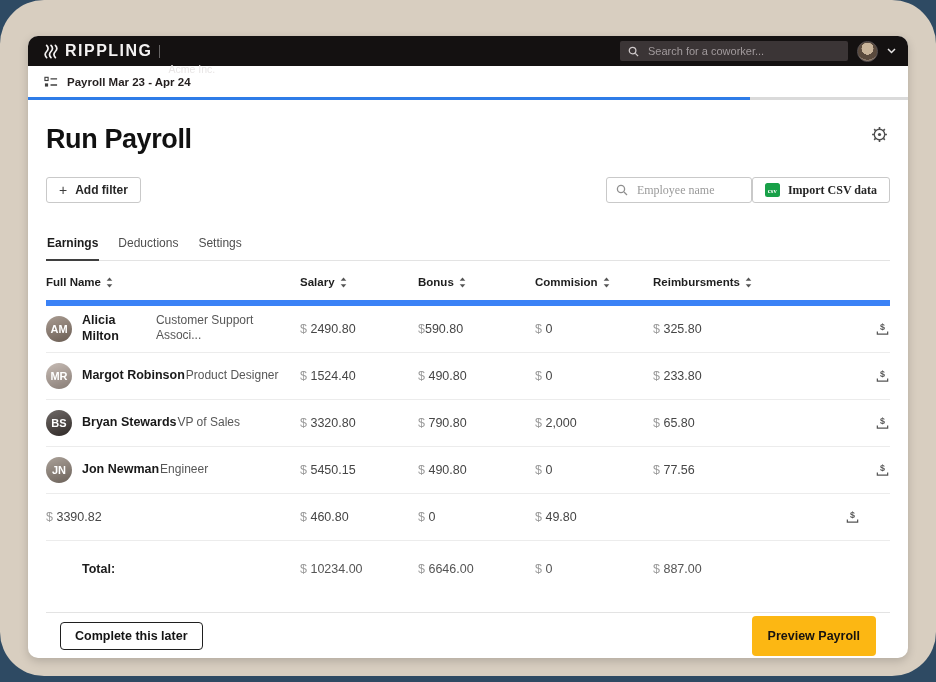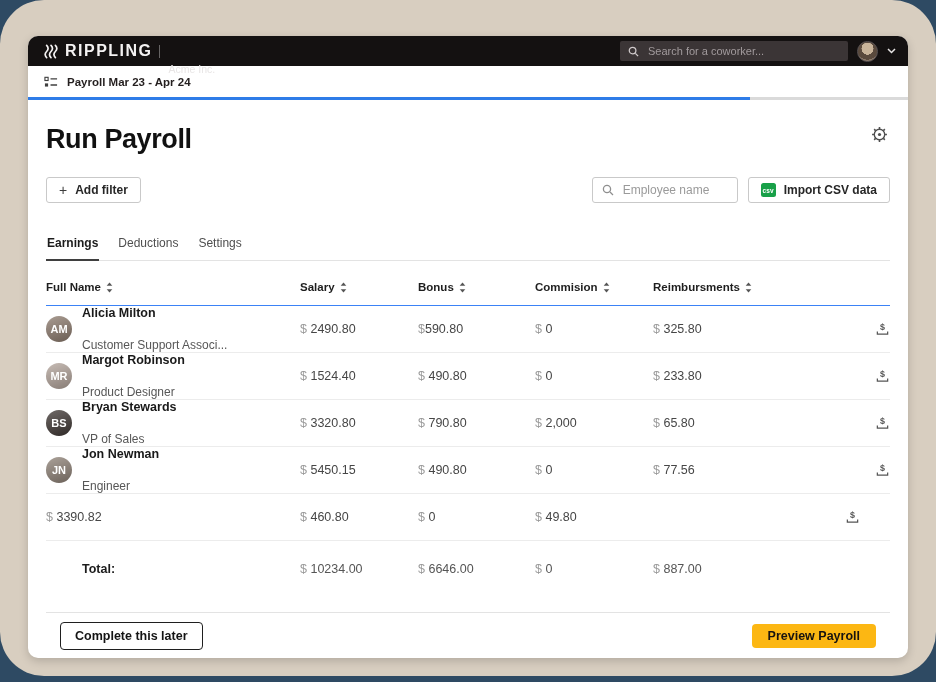--- a/index.html
+++ b/index.html
@@ -48,21 +48,21 @@
   .page-head{display:flex;align-items:flex-start;justify-content:space-between;margin-top:24px;}
   .page-title{font-size:27px;font-weight:800;color:#111;letter-spacing:-.4px;margin:0;}
   .gear-btn{background:none;border:none;padding:2px;cursor:pointer;display:flex;}
   .toolbar{display:flex;align-items:center;margin-top:22px;}
   .btn{
     display:inline-flex;align-items:center;gap:8px;background:#fff;border:1px solid #c9c9c9;
     border-radius:3px;height:26px;padding:0 12px;font-size:12px;font-weight:600;color:#262626;
     font-family:inherit;cursor:pointer;
   }
   .plus{font-size:14px;font-weight:400;color:#3c3c3c;line-height:1;}
-  .toolbar-right{margin-left:auto;display:flex;align-items:flex-end;gap:10px;}
+  .toolbar-right{margin-left:auto;display:flex;align-items:flex-end;font-family:Liberation Serif, serif;}
   .employee-search{
     display:flex;align-items:center;gap:7px;border:1px solid #c9c9c9;border-radius:3px;
     height:26px;width:146px;padding:0 9px;background:#fff;box-sizing:border-box;
   }
   .employee-search input{border:none;outline:none;font-size:12px;color:#333;width:100%;font-family:inherit;}
   .employee-search input::placeholder{color:#9a9a9a;}
   .csv-badge{
     width:15px;height:14px;background:#18A048;border-radius:2.5px;color:#fff;
     font-size:6.5px;font-weight:bold;display:inline-flex;align-items:center;justify-content:center;
     letter-spacing:.2px;
@@ -71,52 +71,52 @@
   .tabs{display:flex;gap:18px;margin-top:33px;border-bottom:1px solid #e3e3e3;}
   .tab{
     background:none;border:none;padding:0 1px 9px 1px;font-size:12px;color:#4e4e4e;cursor:pointer;
     font-family:inherit;border-bottom:2px solid transparent;margin-bottom:-1px;
   }
   .tab.active{color:#1c1c1c;font-weight:bold;border-bottom-color:#3f3f3f;}
   
   .thead,.trow{
     display:grid;grid-template-columns:254px 118px 117px 118px 1fr 30px;align-items:center;
   }
-  .thead{height:45px;border-bottom:1px solid #3b82f6;align-items:end;padding-bottom:12px;box-sizing:border-box;}
+  .thead{height:45px;border-bottom:6px solid #3b82f6;align-items:end;padding-bottom:12px;box-sizing:border-box;}
   .th{display:inline-flex;align-items:center;gap:5px;background:none;border:none;padding:0;
       font-size:11.5px;font-weight:bold;color:#1e1e1e;cursor:pointer;font-family:inherit;justify-self:start;}
   .trow{height:46px;border-bottom:1px solid #ececec;}
   .cell{font-size:12.5px;}
   .namecell{display:flex;align-items:center;gap:10px;}
   .avatar{
     width:26px;height:26px;border-radius:50%;flex:0 0 auto;color:#fff;font-size:11px;font-weight:bold;
     display:inline-flex;align-items:center;justify-content:center;
     background-image:linear-gradient(160deg,rgba(255,255,255,.25),rgba(0,0,0,.25));
   }
-  .nt{display:flex;flex-direction:column;gap:16px;line-height:1.25;}
+  .nt{display:flex;flex-direction:row;gap:1px;line-height:1.25;}
   .fullname{font-size:12.5px;font-weight:bold;color:#191919;}
   .role{font-size:12px;color:#575757;}
   .money{color:#464646;}
   .money .cur{color:#9a9a9a;}
   .iconcell{display:flex;justify-content:flex-end;}
   .dl{display:inline-flex;cursor:pointer;}
   .trow.total{height:52px;border-bottom:none;margin-top:2px;}
   .total-label{font-size:12.5px;font-weight:bold;color:#1c1c1c;margin-left:36px;}
   .trow.total .money{color:#555;}
   
   .footer{
     flex:0 0 auto;border-top:1px solid #e3e3e3;height:46px;display:flex;align-items:center;
     justify-content:space-between;padding:12px 14px;box-sizing:border-box;margin-top:auto;
   }
   .btn-secondary{
     background:#fff;border:1.5px solid #1f1f1f;border-radius:4px;height:28px;padding:0 14px;
     font-size:12.5px;font-weight:bold;color:#141414;font-family:inherit;cursor:pointer;
   }
   .btn-primary{
-    border:none;border-radius:4px;height:24px;padding:0 16px;
+    border:none;border-radius:4px;height:40px;padding:0 16px;
     font-size:12.5px;font-weight:bold;color:#171310;font-family:inherit;cursor:pointer;
   }
 </style>
 </head>
 <body>
 
 <div class="beige"></div>
 
 <div class="window">
 

